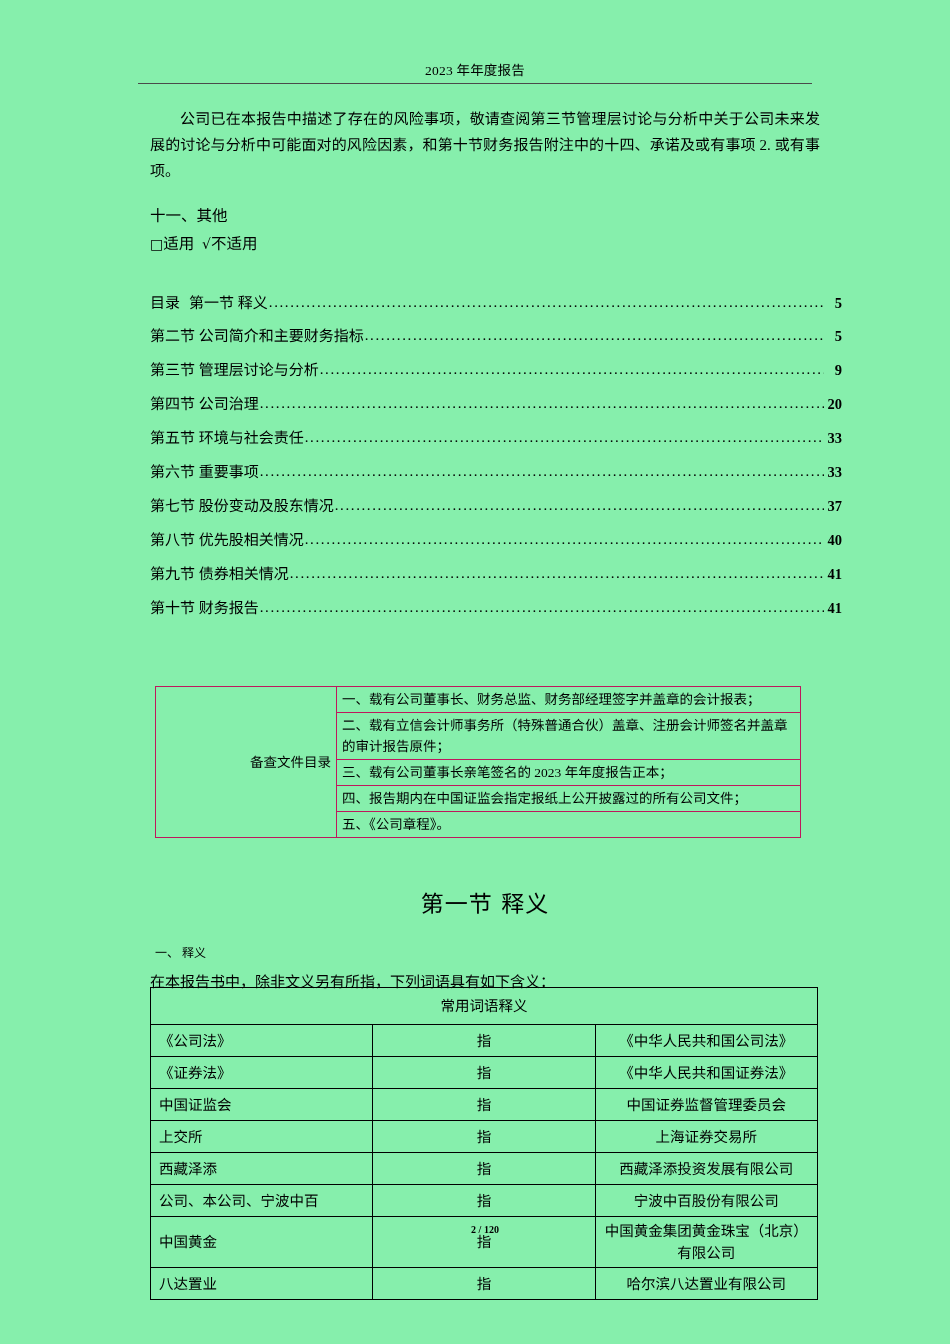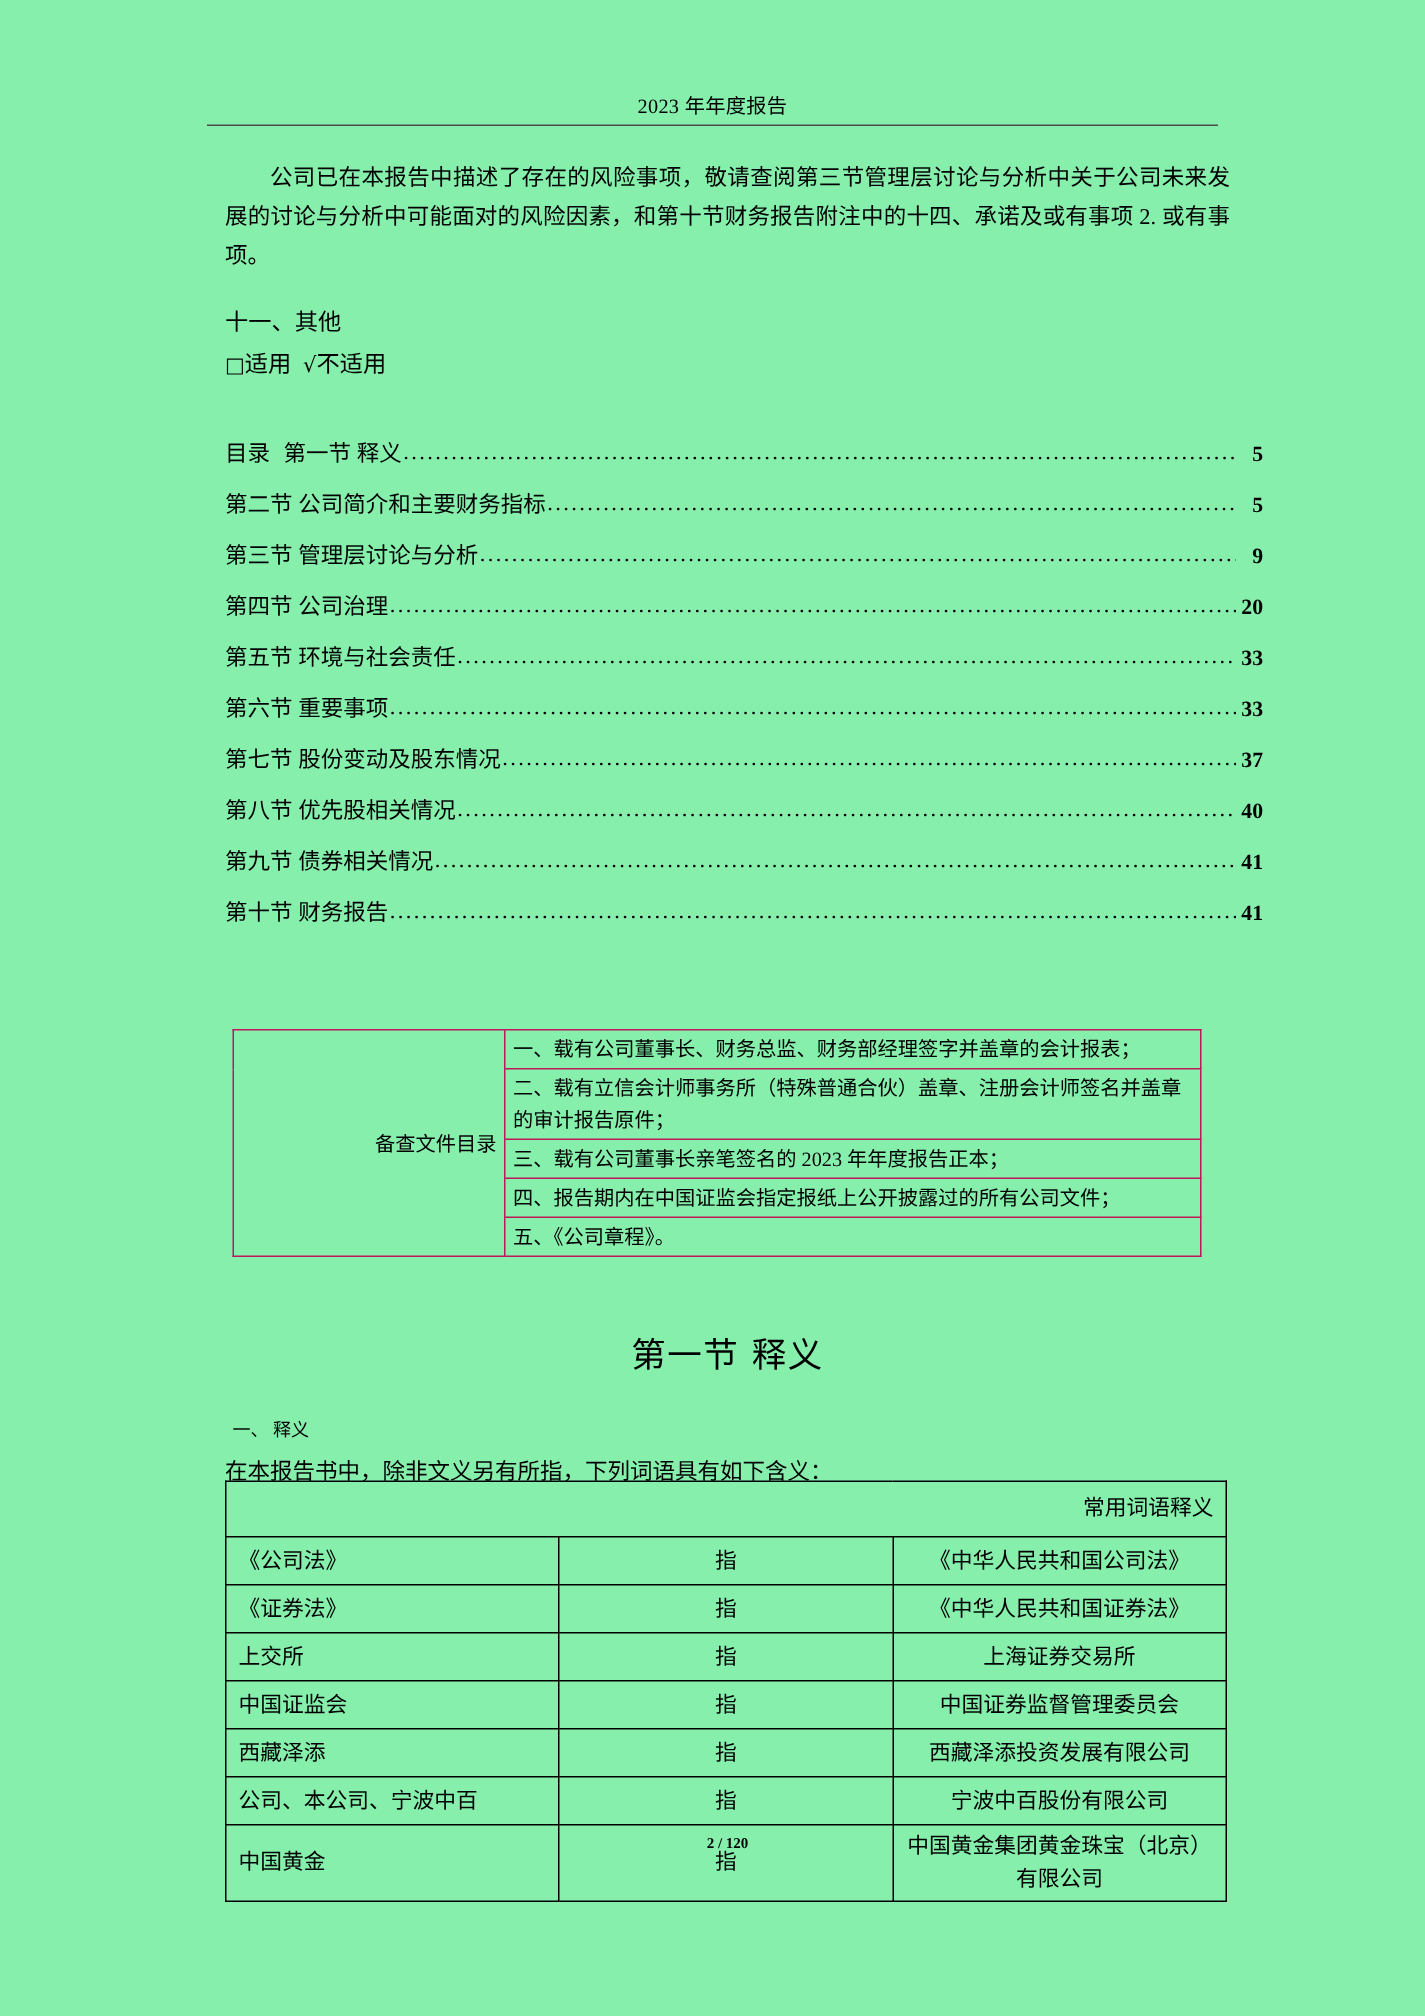--- a/index.html
+++ b/index.html
@@ -191,21 +191,21 @@
     border: 1px solid #000;
     font-size: 14.5px;
     line-height: 22px;
     padding: 3px 8px;
     height: 25px;
     vertical-align: middle;
   }
   .defs-table td.c-term { width: 254px; text-align: left; }
   .defs-table td.c-op   { width: 87px;  text-align: center; }
   .defs-table td.c-def  { text-align: center; }
-  .defs-table td.c-span { text-align: right; height: 30px; }
+  .defs-table td.c-span { text-align: center; height: 30px; }
 
   
   .page-footer {
     position: absolute;
     left: 150px;
     top: 1224px;
     width: 670px;
     text-align: center;
     font-size: 10px;
     font-weight: bold;
@@ -334,42 +334,47 @@
         <td class="c-term">《公司法》</td>
         <td class="c-op">指</td>
         <td class="c-def">《中华人民共和国公司法》</td>
       </tr>
       <tr>
         <td class="c-term">《证券法》</td>
         <td class="c-op">指</td>
         <td class="c-def">《中华人民共和国证券法》</td>
       </tr>
       <tr>
+        <td class="c-term">中国证监会</td>
+        <td class="c-op">指</td>
+        <td class="c-def">中国证券监督管理委员会</td>
+      </tr>
+      <tr>
         <td class="c-term">上交所</td>
         <td class="c-op">指</td>
         <td class="c-def">上海证券交易所</td>
       </tr>
       <tr>
-        <td class="c-term">中国证监会</td>
-        <td class="c-op">指</td>
-        <td class="c-def">中国证券监督管理委员会</td>
-      </tr>
-      <tr>
         <td class="c-term">西藏泽添</td>
         <td class="c-op">指</td>
         <td class="c-def">西藏泽添投资发展有限公司</td>
       </tr>
       <tr>
         <td class="c-term">公司、本公司、宁波中百</td>
         <td class="c-op">指</td>
         <td class="c-def">宁波中百股份有限公司</td>
       </tr>
       <tr>
         <td class="c-term">中国黄金</td>
         <td class="c-op">指</td>
         <td class="c-def">中国黄金集团黄金珠宝（北京）有限公司</td>
+      </tr>
+      <tr>
+        <td class="c-term">八达置业</td>
+        <td class="c-op">指</td>
+        <td class="c-def">哈尔滨八达置业有限公司</td>
       </tr>
     </tbody>
   </table>
 
   <div class="page-footer">2 / 120</div>
 
 </div>
 
 </body></html>

